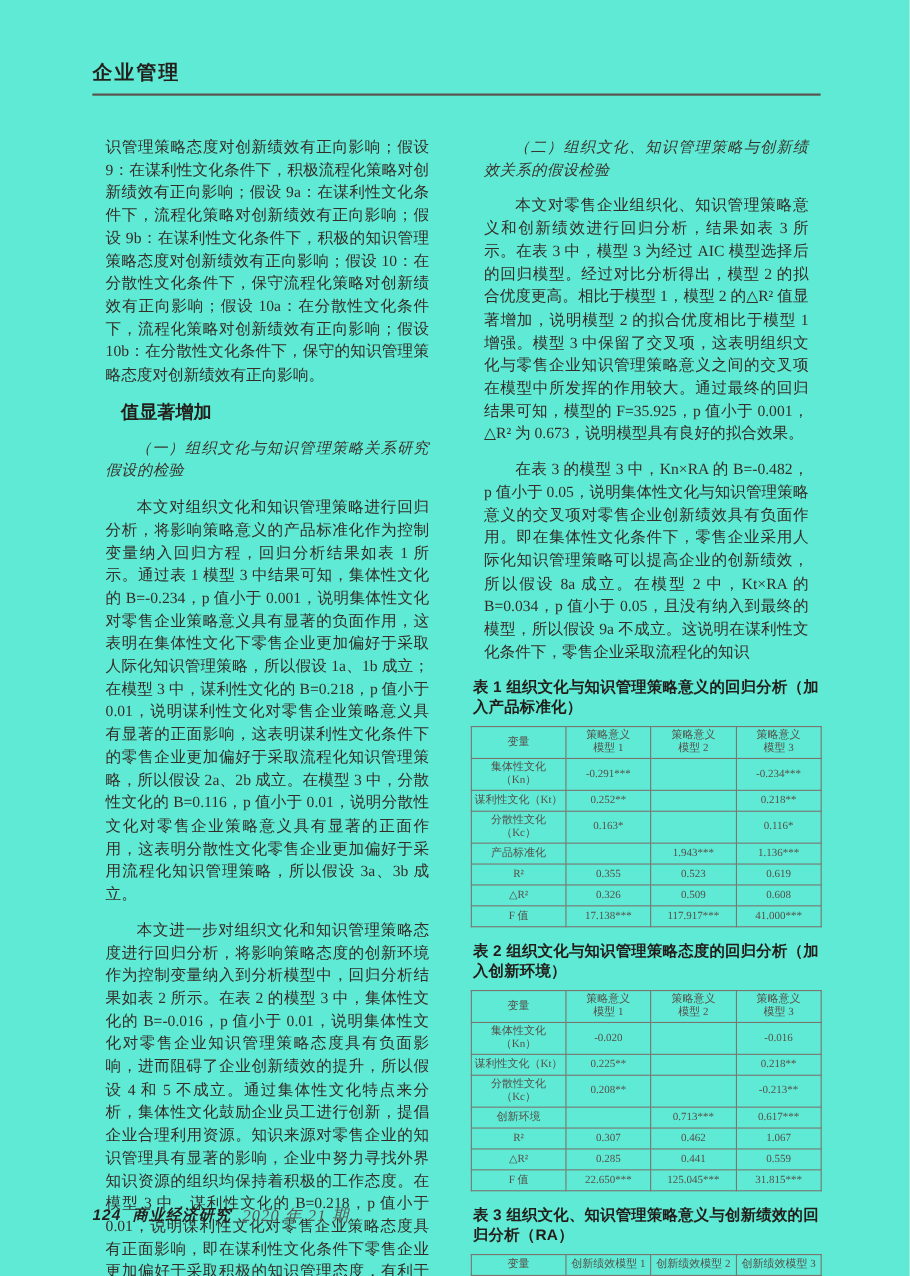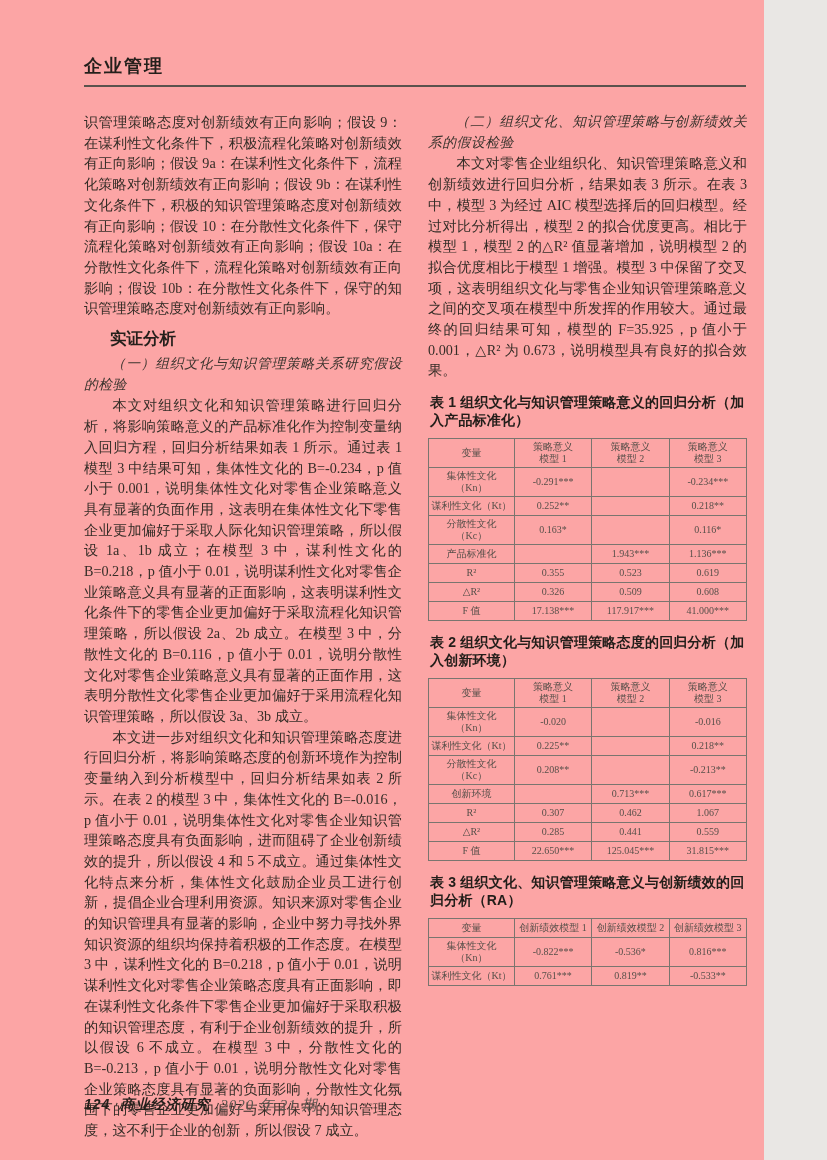--- a/index.html
+++ b/index.html
@@ -1,36 +1,36 @@
 <!DOCTYPE html>
 <html lang="zh"><head>
 <meta charset="utf-8">
 <style>
   html,body{margin:0;padding:0;background:#e9e7e4;}
   .page{
     position:relative;
-    width:764px;height:1160px;
-    background:#fca5a5;
+    width:827px;height:1160px;
+    background:#5eead4;
     font-family:"Liberation Serif","DejaVu Serif",serif;
     color:#352d27;
     overflow:hidden;
   }
   
   .hdr{position:absolute;left:84px;top:54px;width:662px;}
   .section-label{
     font-family:"Liberation Sans","DejaVu Sans",sans-serif;
     font-weight:bold;font-size:18px;letter-spacing:2px;color:#241f1b;
     padding-bottom:7px;
   }
   .header-rule{height:2px;background:#5a534d;width:100%;}
   
   .col{position:absolute;top:112px;width:318px;}
   .col-left{left:84px;}
   .col-right{left:428px;width:319px;}
-  p{margin:0;}
+  p{margin:12px;}
   .body{
     font-size:14.2px;line-height:20.7px;
     text-align:justify;
   }
   .indent{text-indent:2em;}
   .h-main{
     margin:9px 0 4px 0;padding-left:26px;
     font-family:"Liberation Sans","DejaVu Sans",sans-serif;
     font-size:16.5px;font-weight:bold;color:#241f1b;
   }
@@ -81,29 +81,30 @@
 
 <div class="page">
 
   <div class="hdr">
     <div class="section-label">企业管理</div>
     <div class="header-rule"></div>
   </div>
 
   <div class="col col-left">
     <p class="body">识管理策略态度对创新绩效有正向影响；假设 9：在谋利性文化条件下，积极流程化策略对创新绩效有正向影响；假设 9a：在谋利性文化条件下，流程化策略对创新绩效有正向影响；假设 9b：在谋利性文化条件下，积极的知识管理策略态度对创新绩效有正向影响；假设 10：在分散性文化条件下，保守流程化策略对创新绩效有正向影响；假设 10a：在分散性文化条件下，流程化策略对创新绩效有正向影响；假设 10b：在分散性文化条件下，保守的知识管理策略态度对创新绩效有正向影响。</p>
-    <h2 class="h-main">实证分析</h2>
+    <h2 class="h-main">值显著增加</h2>
     <p class="sub">（一）组织文化与知识管理策略关系研究假设的检验</p>
     <p class="body indent">本文对组织文化和知识管理策略进行回归分析，将影响策略意义的产品标准化作为控制变量纳入回归方程，回归分析结果如表 1 所示。通过表 1 模型 3 中结果可知，集体性文化的 B=-0.234，p 值小于 0.001，说明集体性文化对零售企业策略意义具有显著的负面作用，这表明在集体性文化下零售企业更加偏好于采取人际化知识管理策略，所以假设 1a、1b 成立；在模型 3 中，谋利性文化的 B=0.218，p 值小于 0.01，说明谋利性文化对零售企业策略意义具有显著的正面影响，这表明谋利性文化条件下的零售企业更加偏好于采取流程化知识管理策略，所以假设 2a、2b 成立。在模型 3 中，分散性文化的 B=0.116，p 值小于 0.01，说明分散性文化对零售企业策略意义具有显著的正面作用，这表明分散性文化零售企业更加偏好于采用流程化知识管理策略，所以假设 3a、3b 成立。</p>
     <p class="body indent">本文进一步对组织文化和知识管理策略态度进行回归分析，将影响策略态度的创新环境作为控制变量纳入到分析模型中，回归分析结果如表 2 所示。在表 2 的模型 3 中，集体性文化的 B=-0.016，p 值小于 0.01，说明集体性文化对零售企业知识管理策略态度具有负面影响，进而阻碍了企业创新绩效的提升，所以假设 4 和 5 不成立。通过集体性文化特点来分析，集体性文化鼓励企业员工进行创新，提倡企业合理利用资源。知识来源对零售企业的知识管理具有显著的影响，企业中努力寻找外界知识资源的组织均保持着积极的工作态度。在模型 3 中，谋利性文化的 B=0.218，p 值小于 0.01，说明谋利性文化对零售企业策略态度具有正面影响，即在谋利性文化条件下零售企业更加偏好于采取积极的知识管理态度，有利于企业创新绩效的提升，所以假设 6 不成立。在模型 3 中，分散性文化的 B=-0.213，p 值小于 0.01，说明分散性文化对零售企业策略态度具有显著的负面影响，分散性文化氛围下的零售企业更加偏好与采用保守的知识管理态度，这不利于企业的创新，所以假设 7 成立。</p>
   </div>
 
   <div class="col col-right">
     <p class="sub">（二）组织文化、知识管理策略与创新绩效关系的假设检验</p>
     <p class="body indent">本文对零售企业组织化、知识管理策略意义和创新绩效进行回归分析，结果如表 3 所示。在表 3 中，模型 3 为经过 AIC 模型选择后的回归模型。经过对比分析得出，模型 2 的拟合优度更高。相比于模型 1，模型 2 的△R² 值显著增加，说明模型 2 的拟合优度相比于模型 1 增强。模型 3 中保留了交叉项，这表明组织文化与零售企业知识管理策略意义之间的交叉项在模型中所发挥的作用较大。通过最终的回归结果可知，模型的 F=35.925，p 值小于 0.001，△R² 为 0.673，说明模型具有良好的拟合效果。</p>
+    <p class="body indent">在表 3 的模型 3 中，Kn×RA 的 B=-0.482，p 值小于 0.05，说明集体性文化与知识管理策略意义的交叉项对零售企业创新绩效具有负面作用。即在集体性文化条件下，零售企业采用人际化知识管理策略可以提高企业的创新绩效，所以假设 8a 成立。在模型 2 中，Kt×RA 的 B=0.034，p 值小于 0.05，且没有纳入到最终的模型，所以假设 9a 不成立。这说明在谋利性文化条件下，零售企业采取流程化的知识</p>
 
     <div class="table-block">
       <div class="table-title">表 1  组织文化与知识管理策略意义的回归分析（加入产品标准化）</div>
       <table>
         <colgroup>
             <col class="c-label">
             <col>
             <col>
             <col>
           </colgroup>

